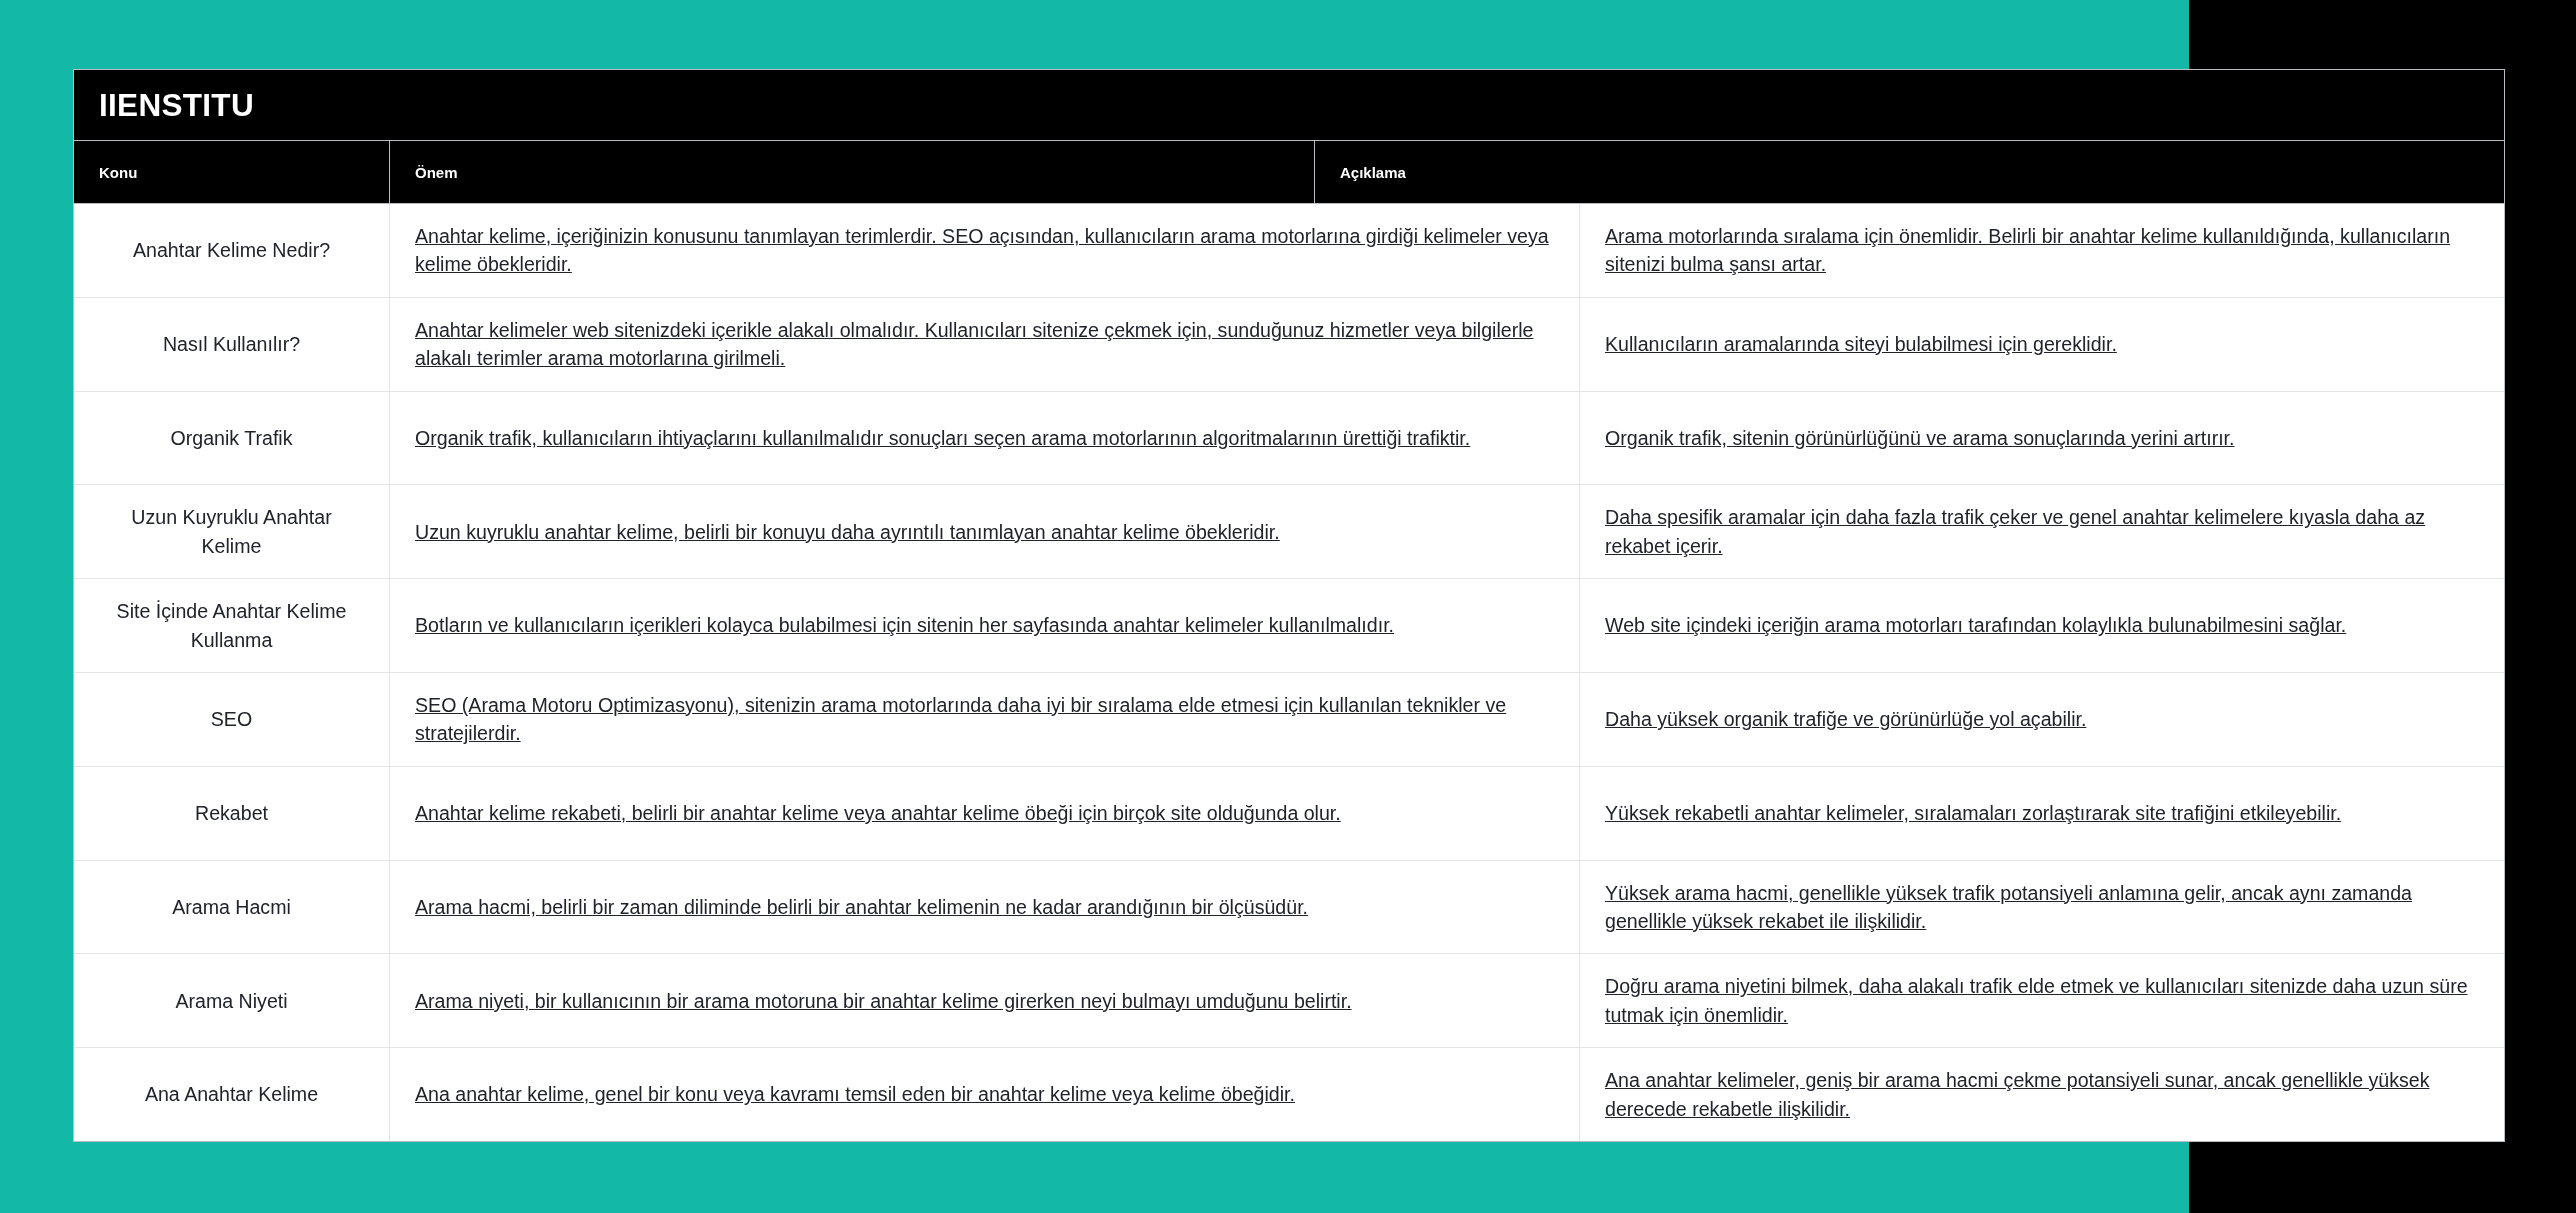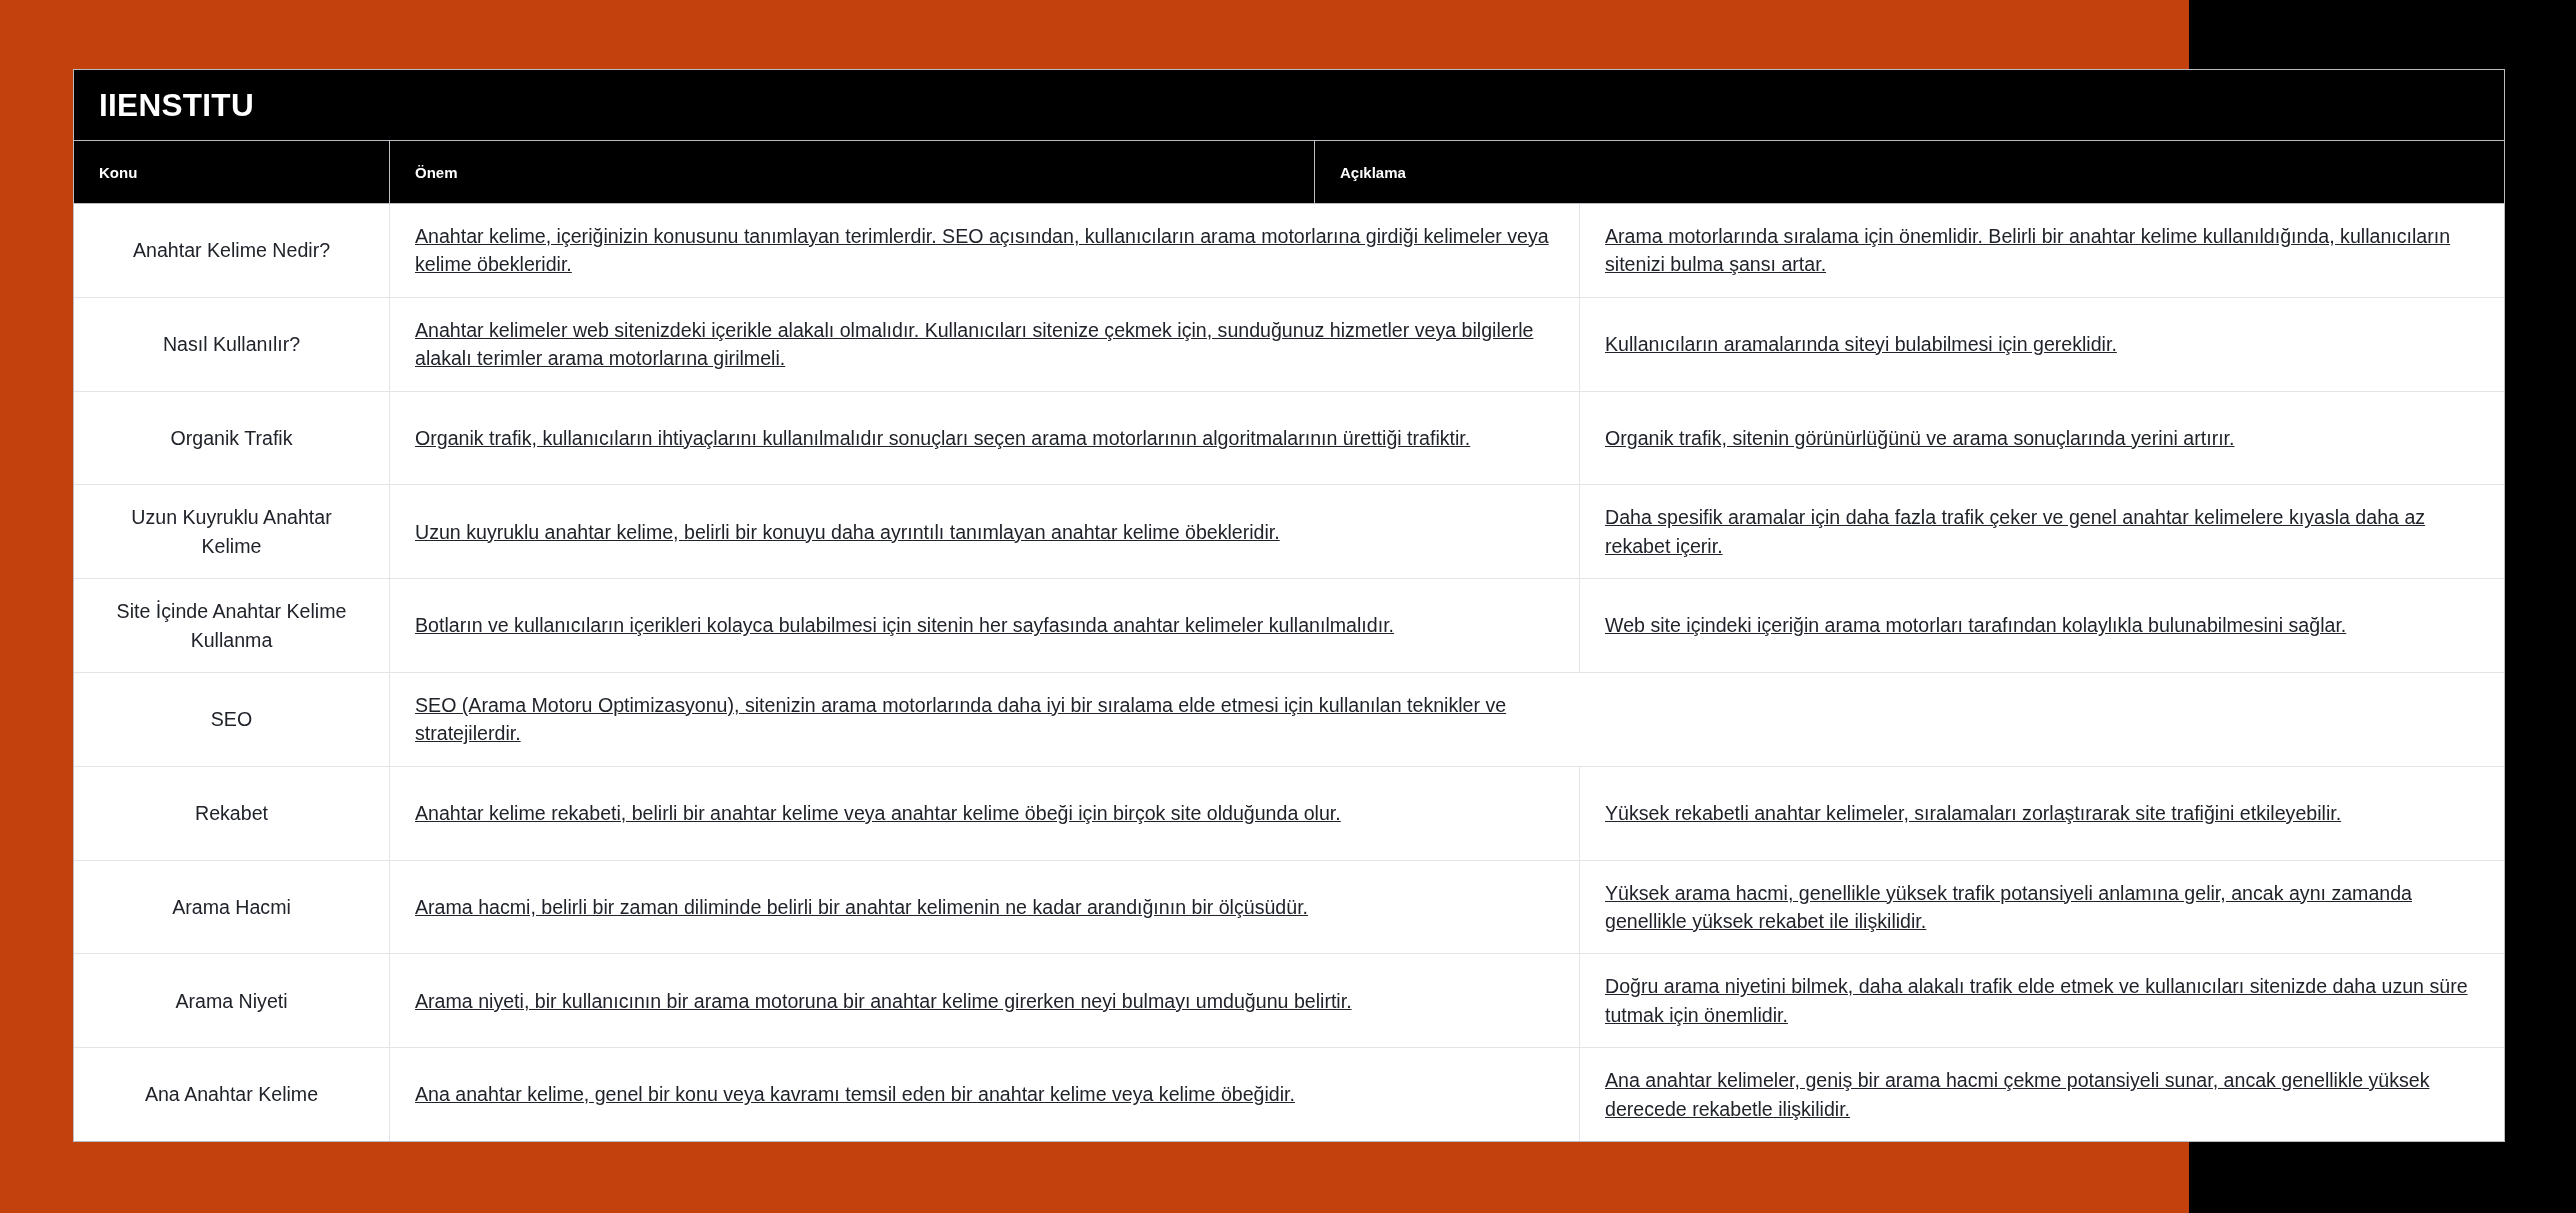--- a/index.html
+++ b/index.html
@@ -10,21 +10,21 @@
     height: 1214px;
     background: #000000;
     font-family: "Liberation Sans", sans-serif;
     overflow: hidden;
   }
 
   .page {
     position: relative;
     width: 2189px;
     height: 1214px;
-    background: #c2410c;
+    background: #14b8a6;
   }
 
   .table-card {
     position: absolute;
     left: 73px;
     top: 69px;
     width: 2432px;
     height: 1073px;
     background: #ffffff;
     border: 1.9px solid #b9bcc0;
@@ -193,20 +193,23 @@
           </div>
       </div>
 
       <div class="trow">
         <div class="td col-konu">
             <span class="cell-text">SEO</span>
           </div>
         <div class="td col-aciklama">
             <span class="cell-text">SEO (Arama Motoru Optimizasyonu), sitenizin arama motorlarında daha iyi bir sıralama elde etmesi için kullanılan teknikler ve stratejilerdir.</span>
           </div>
+        <div class="td col-onem">
+            <span class="cell-text">Daha yüksek organik trafiğe ve görünürlüğe yol açabilir.</span>
+          </div>
       </div>
 
       <div class="trow">
         <div class="td col-konu">
             <span class="cell-text">Rekabet</span>
           </div>
         <div class="td col-aciklama">
             <span class="cell-text">Anahtar kelime rekabeti, belirli bir anahtar kelime veya anahtar kelime öbeği için birçok site olduğunda olur.</span>
           </div>
         <div class="td col-onem">

